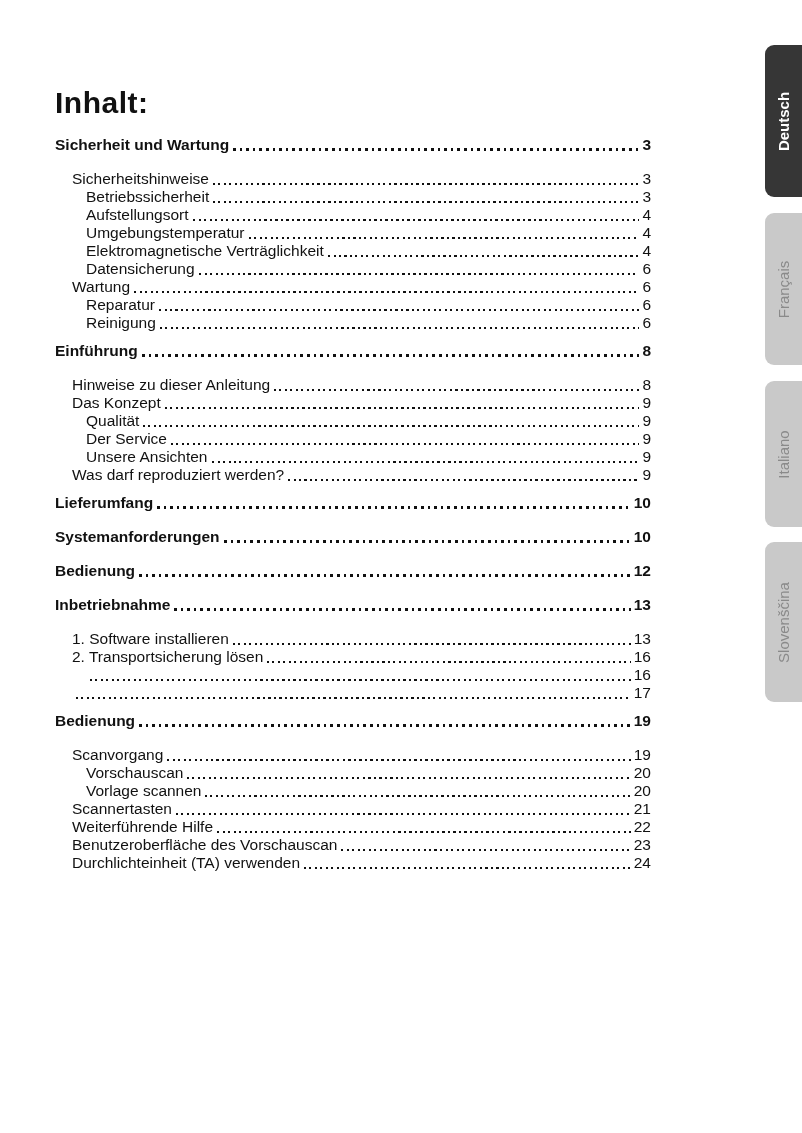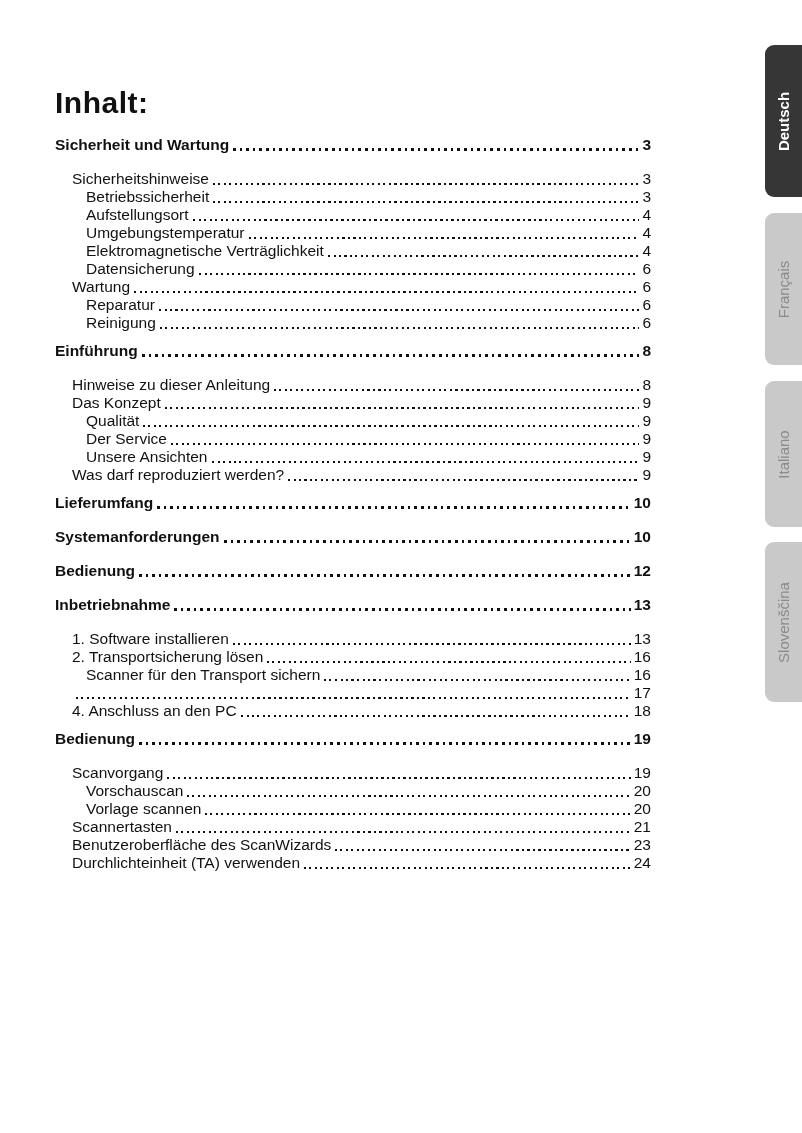--- a/index.html
+++ b/index.html
@@ -201,33 +201,27 @@
     <span class="toc-label">1. Software installieren</span>
     <span class="toc-leader"></span>
     <span class="toc-page">13</span>
   </div>
       <div class="toc-row lvl2">
     <span class="toc-label">2. Transportsicherung lösen</span>
     <span class="toc-leader"></span>
     <span class="toc-page">16</span>
   </div>
       <div class="toc-row lvl3">
-    <span class="toc-label">Scanner für den Transport sichern</span>
     <span class="toc-leader"></span>
     <span class="toc-page">16</span>
   </div>
       <div class="toc-row lvl2">
     <span class="toc-leader"></span>
     <span class="toc-page">17</span>
   </div>
-      <div class="toc-row lvl2">
-    <span class="toc-label">4. Anschluss an den PC</span>
-    <span class="toc-leader"></span>
-    <span class="toc-page">18</span>
-  </div>
       <div class="toc-row lvl1">
     <span class="toc-label">Bedienung</span>
     <span class="toc-leader"></span>
     <span class="toc-page">19</span>
   </div>
       <div class="toc-row lvl2">
     <span class="toc-label">Scanvorgang</span>
     <span class="toc-leader"></span>
     <span class="toc-page">19</span>
   </div>
@@ -240,21 +234,26 @@
     <span class="toc-label">Vorlage scannen</span>
     <span class="toc-leader"></span>
     <span class="toc-page">20</span>
   </div>
       <div class="toc-row lvl2">
     <span class="toc-label">Scannertasten</span>
     <span class="toc-leader"></span>
     <span class="toc-page">21</span>
   </div>
       <div class="toc-row lvl2">
-    <span class="toc-label">Benutzeroberfläche des ScanWizards</span>
+    <span class="toc-label">Weiterführende Hilfe</span>
+    <span class="toc-leader"></span>
+    <span class="toc-page">22</span>
+  </div>
+      <div class="toc-row lvl2">
+    <span class="toc-label">Benutzeroberfläche des Vorschauscan</span>
     <span class="toc-leader"></span>
     <span class="toc-page">23</span>
   </div>
       <div class="toc-row lvl2">
     <span class="toc-label">Durchlichteinheit (TA) verwenden</span>
     <span class="toc-leader"></span>
     <span class="toc-page">24</span>
   </div>
     </div>
 

